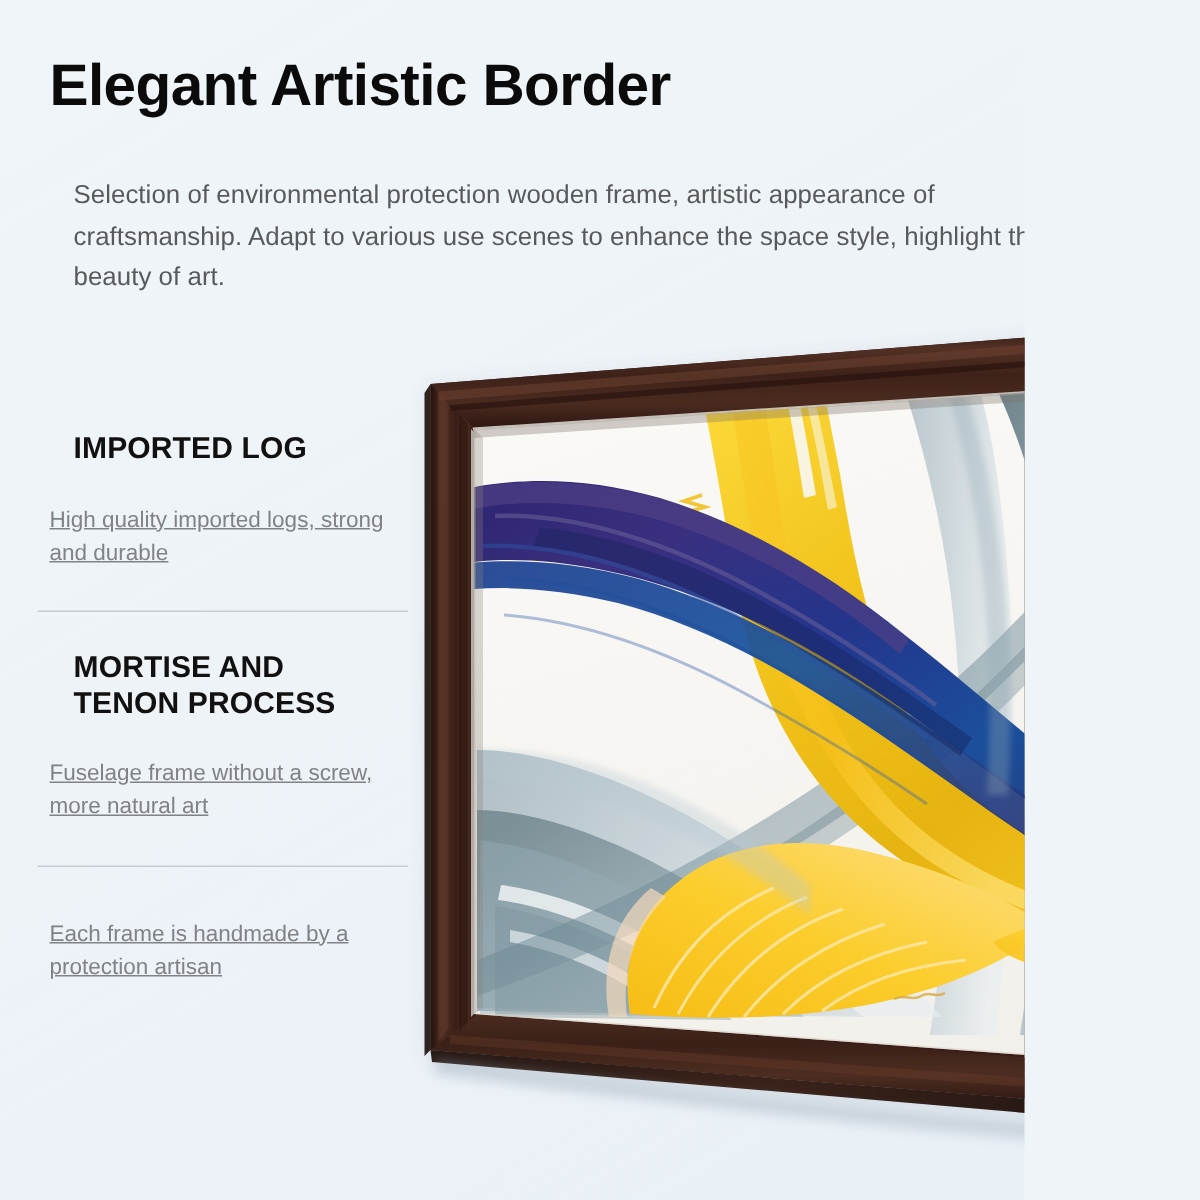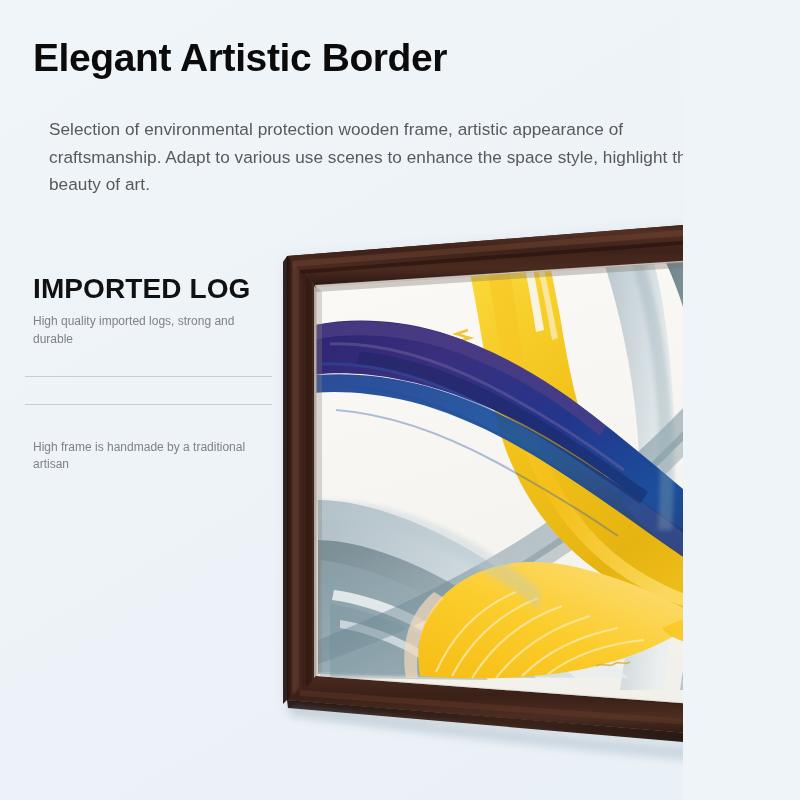--- a/index.html
+++ b/index.html
@@ -53,34 +53,35 @@
     position: absolute;
     left: 0;
     top: 272px;
     width: 290px;
   }
   .feature {
     position: relative;
     padding: 0 18px 0 33px;
   }
   .feature-title {
-    margin: 0;
-    font-size: 28px;
+    margin: 16px;
+    font-size: 20px;
     font-weight: bold;
     line-height: 1.18;
     color: #111111;
     letter-spacing: 0.1px;
   }
   .feature-desc {
     margin: 0;
     padding-top: 8px;
-    font-size: 12px;
+    font-size: 15px;
     line-height: 1.48;
     color: #808285;
     max-width: 240px;
+    text-decoration: underline;
   }
   .feature-divider {
     height: 1px;
     background: #c6ccd1;
     margin: 27px 18px 26px 25px;
   }
 
   
   .artwork-wrap {
     position: absolute;
@@ -349,22 +350,26 @@
 
   <div class="features">
 
     <div class="feature">
       <h2 class="feature-title">IMPORTED LOG</h2>
       <p class="feature-desc">High quality imported logs, strong and durable</p>
     </div>
 
     <div class="feature-divider"></div>
 
+    <div class="feature">
+      <h2 class="feature-title">MORTISE AND TENON PROCESS</h2>
+      <p class="feature-desc">Fuselage frame without a screw, more natural art</p>
+    </div>
 
     <div class="feature-divider"></div>
 
     <div class="feature">
-      <p class="feature-desc">High frame is handmade by a traditional artisan</p>
+      <p class="feature-desc">Each frame is handmade by a protection artisan</p>
     </div>
 
   </div>
 
 </div>
 
 </body></html>

